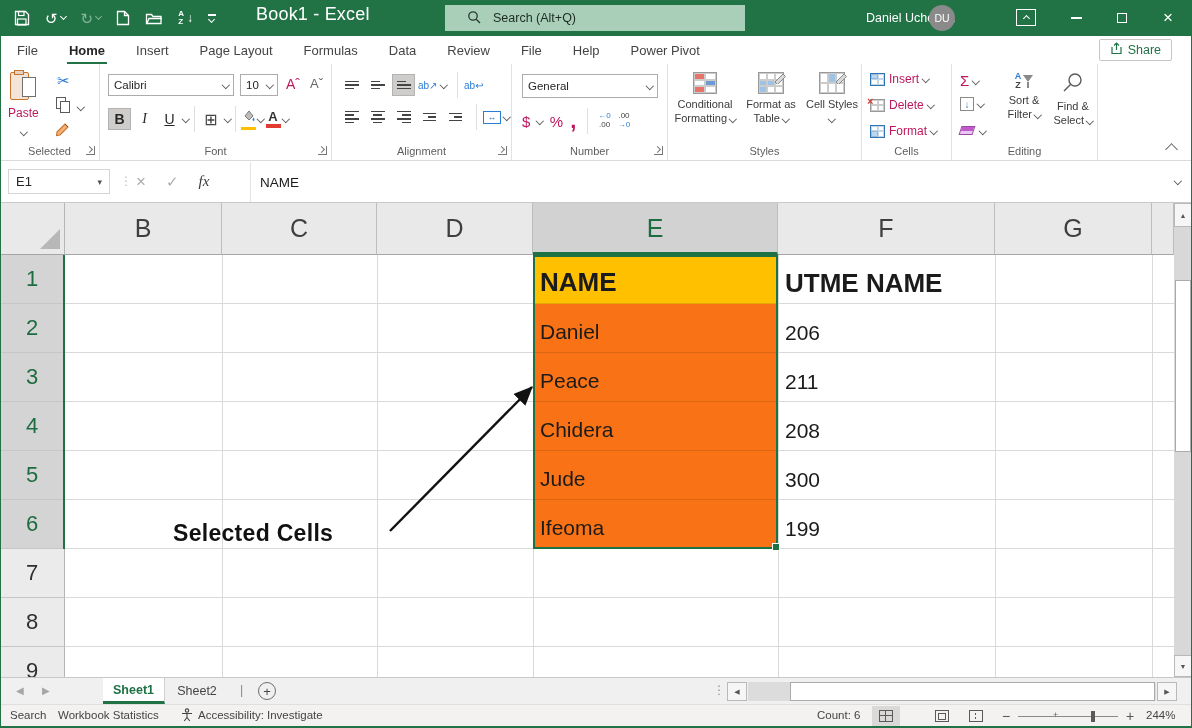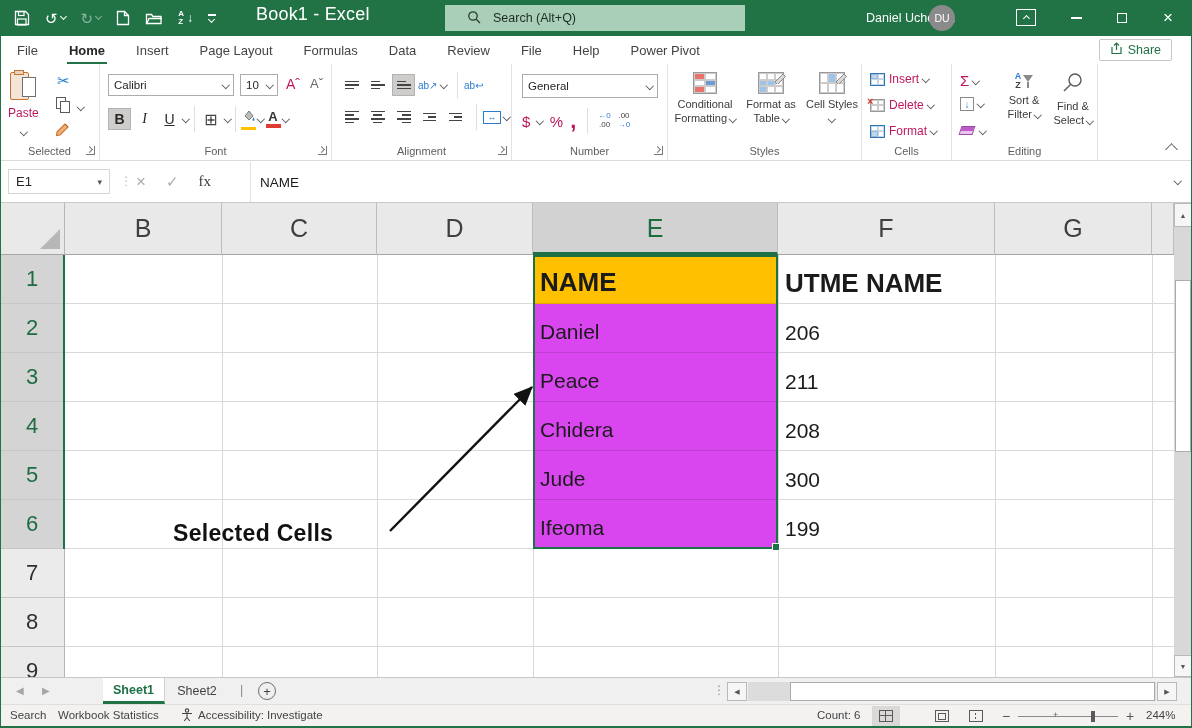--- a/index.html
+++ b/index.html
@@ -57,21 +57,21 @@
 #formulafield{position:absolute;left:250px;top:0;right:30px;height:40px;display:flex;align-items:center;border-left:1px solid #E3E3E3;padding-left:9px;font-size:13.5px;color:#1c1c1c}
 
 #grid{position:absolute;left:0;top:203px;width:1192px;height:474px;overflow:hidden;background:#fff}
 .colhdr{position:absolute;top:0;height:52px;background:#E9E9E9;border-right:1px solid #BDBDBD;border-bottom:1px solid #A6A6A6;text-align:center;line-height:50px;font-size:25px;color:#3F3F3F}
 .colhdr.sel{background:#D2D2D2;color:#1E6C41;border-bottom:3px solid #1E7145}
 .rowhdr{width:65px;height:49px;background:#EBEBEB;border-right:1px solid #B5B5B5;border-bottom:1px solid #C6C6C6;text-align:center;line-height:48px;font-size:22px;color:#2F2F2F}
 .rowhdr.sel{background:#D4D4D4;color:#1E6C41}
 .gline{position:absolute;top:52px;width:1px;height:422px;background:#D9D9D9}
 .cellE,.cellF{height:49px;display:flex;align-items:flex-end;padding:0 0 8px 7px;font-size:21px;color:#1B1B1B}
 .hdrcell{font-weight:bold;font-size:26px;padding-bottom:5px}
-#ecol .cellE{background:#d946ef;border-bottom:1px solid rgba(0,0,0,.12)}
+#ecol .cellE{background:#f97316;border-bottom:1px solid rgba(0,0,0,.12)}
 #ecol .cellE.activecell{background:#FFC000}
 #selbox{position:absolute;left:533px;top:52px;width:245px;height:294px;border:2px solid #1E7145;pointer-events:none}
 #fillhandle{position:absolute;left:772px;top:340px;width:8px;height:8px;background:#1E7145;border:1px solid #fff}
 #annot{position:absolute;left:173px;top:317px;font-size:23px;font-weight:bold;color:#111;letter-spacing:.3px}
 
 #vscroll{position:absolute;left:1174px;top:0;width:18px;height:474px;background:#D8D8D8}
 .scbtn{background:#F6F6F6;border:1px solid #B9B9B9;display:flex;align-items:center;justify-content:center;font-size:7px;color:#555}
 #vthumb{position:absolute;left:1px;top:25px;width:16px;height:172px;background:#fff;border:1px solid #ABABAB}
 
 #sheetbar{position:absolute;left:0;top:677px;width:1192px;height:27px;background:#F0F0F0;border-top:1px solid #C8C8C8;font-size:12.5px;color:#444}
@@ -488,21 +488,21 @@
 
 <div id="fbar">
   <div id="namebox">
     <span>E1</span>
     <span style="margin-left:auto;font-size:9px;color:#555">▾</span>
   </div>
   <span class="abs" style="left:120px;top:12px;color:#B9B9B9;font-size:12px;letter-spacing:-1px">⋮</span>
   <div id="fbuttons">
     <span style="color:#ACACAC;font-size:17px">×</span>
     <span style="color:#ACACAC">✓</span>
-    <span style="font-family:'Liberation Serif',serif;color:#3b3b3b;font-size:15px">fx</span>
+    <span style="font-family:'Liberation Serif',serif;font-style:italic;color:#3b3b3b;font-size:15px">fx</span>
   </div>
   <div id="formulafield">
     <span>NAME</span>
   </div>
   <i class="cv abs" style="right:12px;top:16px"></i>
 </div>
 
 <div id="grid">
 
   <div class="abs" style="left:0;top:0;width:65px;height:52px;background:#E9E9E9;border-right:1px solid #B5B5B5;border-bottom:1px solid #A6A6A6">

